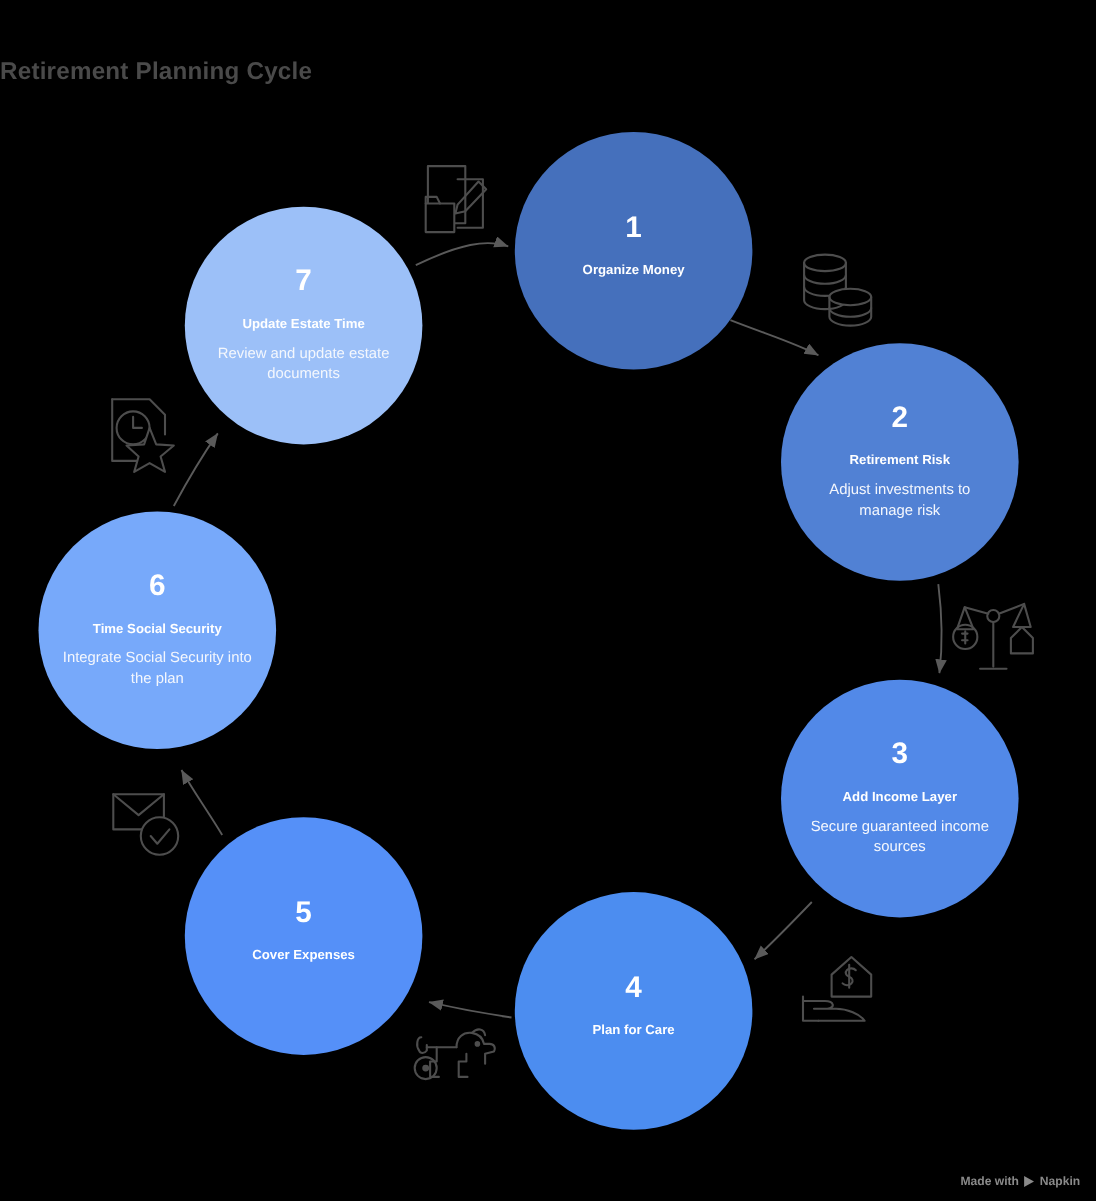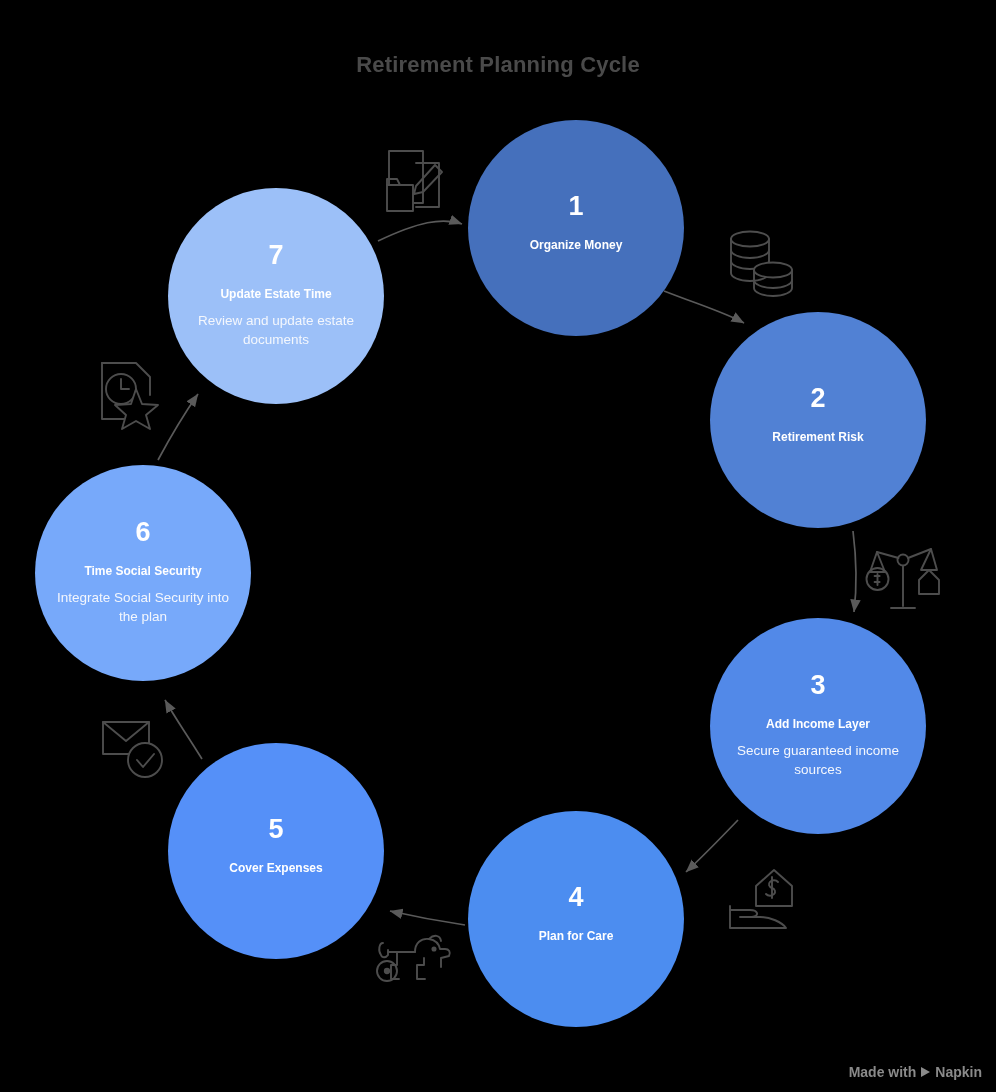--- a/index.html
+++ b/index.html
@@ -19,21 +19,20 @@
     position: absolute;
     inset: 0;
     width: 996px;
     height: 1092px;
   }
   .title {
     position: absolute;
     top: 52px;
     left: 0;
     width: 996px;
-    text-align: center;
     color: #4a4a4a;
     font-size: 22px;
     font-weight: bold;
     letter-spacing: 0.2px;
   }
   
   .node {
     position: absolute;
     border-radius: 50%;
     display: flex;
@@ -71,21 +70,21 @@
   }
   
   .footer {
     position: absolute;
     right: 14px;
     bottom: 12px;
     display: flex;
     align-items: center;
     gap: 5px;
     color: #8a8a8a;
-    font-size: 14px;
+    font-size: 11px;
     font-weight: bold;
   }
   .footer .play {
     width: 0; height: 0;
     border-left: 9px solid #8a8a8a;
     border-top: 5.5px solid transparent;
     border-bottom: 5.5px solid transparent;
     display: inline-block;
   }
 </style>
@@ -190,20 +189,21 @@
   </svg>
 
   <div class="node" style="left:468px; top:120px; width:216px; height:216px; background:#4570bc;">
     <div class="num">1</div>
     <div class="ttl">Organize Money</div>
   </div>
 
   <div class="node" style="left:710px; top:312px; width:216px; height:216px; background:#5181d4;">
     <div class="num">2</div>
     <div class="ttl">Retirement Risk</div>
+    <div class="desc">Adjust investments to manage risk</div>
   </div>
 
   <div class="node" style="left:710px; top:618px; width:216px; height:216px; background:#5289e8;">
     <div class="num">3</div>
     <div class="ttl">Add Income Layer</div>
     <div class="desc">Secure guaranteed income sources</div>
   </div>
 
   <div class="node" style="left:468px; top:811px; width:216px; height:216px; background:#4c8df0;">
     <div class="num">4</div>

